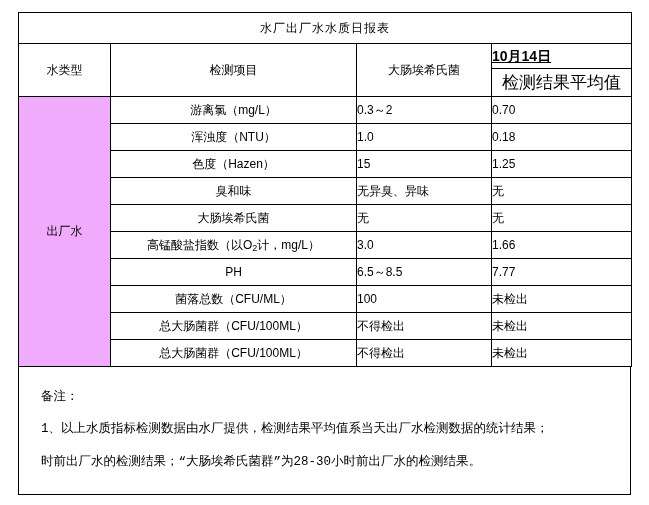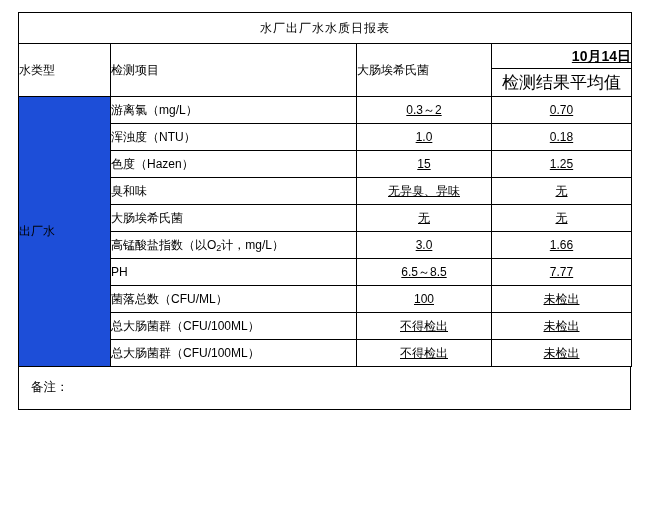--- a/index.html
+++ b/index.html
@@ -35,71 +35,70 @@
     vertical-align: middle;
   }
   .title-cell {
     text-align: center;
     font-size: 16px;
     font-weight: bold;
     height: 30px;
     letter-spacing: 1px;
   }
   .hdr {
-    text-align: left;
+    text-align: center;
     height: 52px;
     font-size: 13px;
   }
   .date-head {
-    text-align: right;
+    text-align: left;
     font-size: 14px;
     font-weight: bold;
     height: 24px;
     border-bottom: 1px solid #000000;
     line-height: 24px;
     text-decoration: underline;
   }
   .date-sub {
     text-align: center;
     font-size: 17px;
     height: 27px;
     line-height: 27px;
   }
   .date-wrap {
     padding: 0;
   }
   .watertype-cell {
-    background: #1d4ed8;
-    text-align: left;
+    background: #f0abfc;
+    text-align: center;
     font-size: 13px;
     width: 92px;
   }
   .item-cell {
-    text-align: left;
+    text-align: center;
     padding-left: 8px;
     height: 26px;
     font-size: 12.5px;
   }
   .val-cell {
-    text-align: center;
     height: 26px;
     font-size: 12.5px;
-    text-decoration: underline;
   }
   .remark-box {
     width: 613px;
     box-sizing: border-box;
     border: 1px solid #000000;
     border-top: none;
     padding: 8px 10px 10px 10px;
     font-size: 12.5px;
     line-height: 1.62;
   }
   .remark-box div {
-    margin: 2px;
+    margin: 12px;
+    font-family: Liberation Mono, monospace;
   }
   sub {
     font-size: 9px;
     vertical-align: -0.25em;
   }
   .col-item { width: 246px; }
   .col-std { width: 135px; }
   .col-res { width: 140px; }
 </style>
 </head>
@@ -176,14 +175,16 @@
       <tr>
         <td class="item-cell">总大肠菌群（CFU/100ML）</td>
         <td class="val-cell">不得检出</td>
         <td class="val-cell">未检出</td>
       </tr>
     </tbody>
   </table>
 
   <div class="remark-box">
     <div>备注：</div>
+    <div>1、以上水质指标检测数据由水厂提供，检测结果平均值系当天出厂水检测数据的统计结果；</div>
+    <div>时前出厂水的检测结果；“大肠埃希氏菌群”为28-30小时前出厂水的检测结果。</div>
   </div>
 </div>
 
 </body></html>

